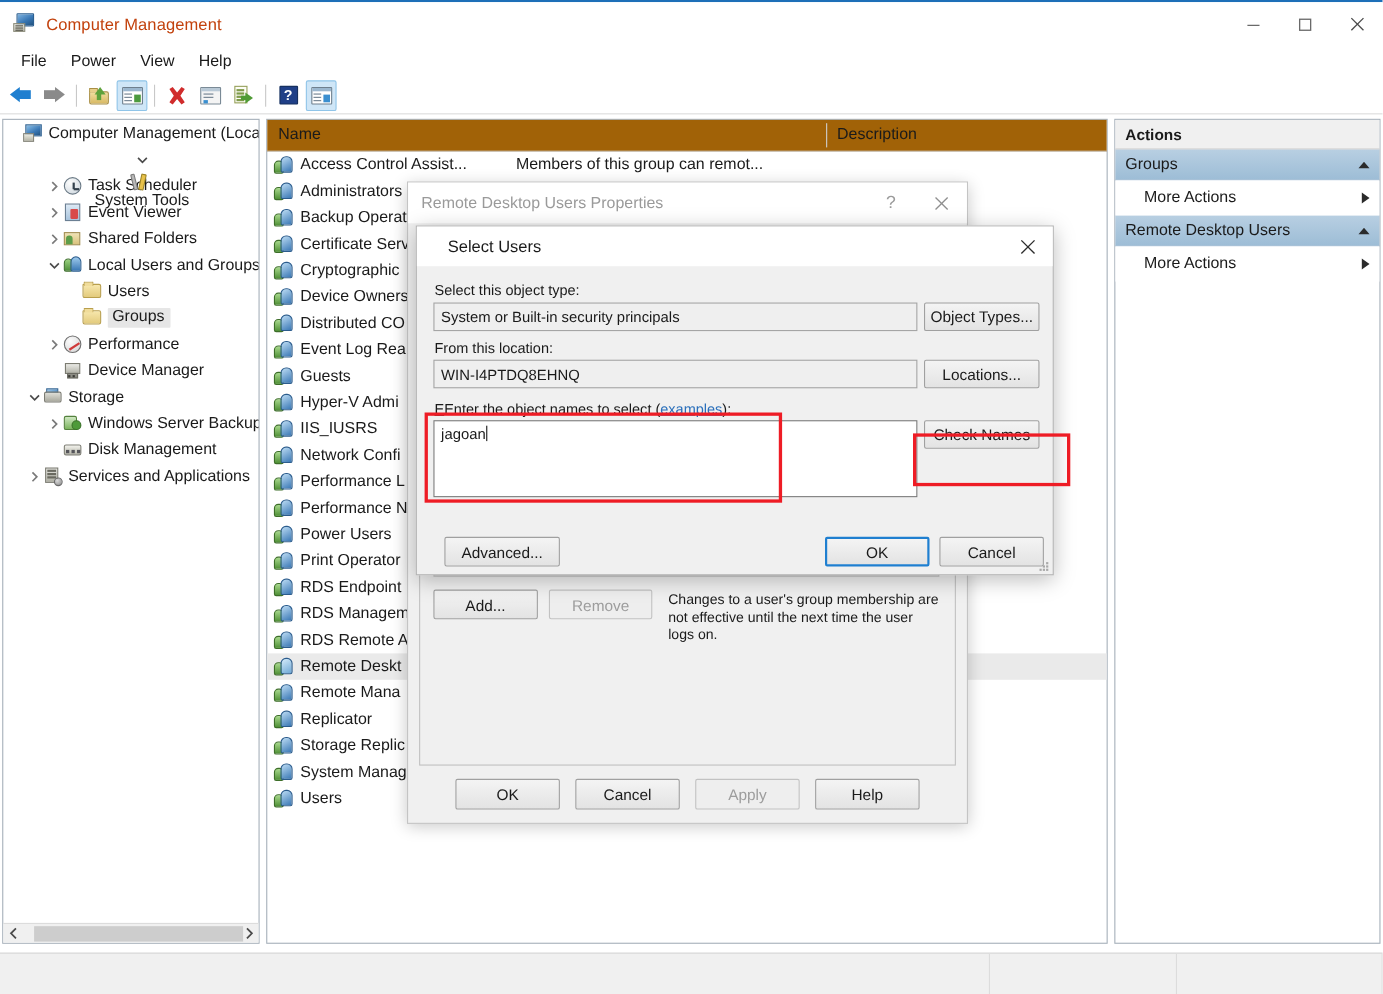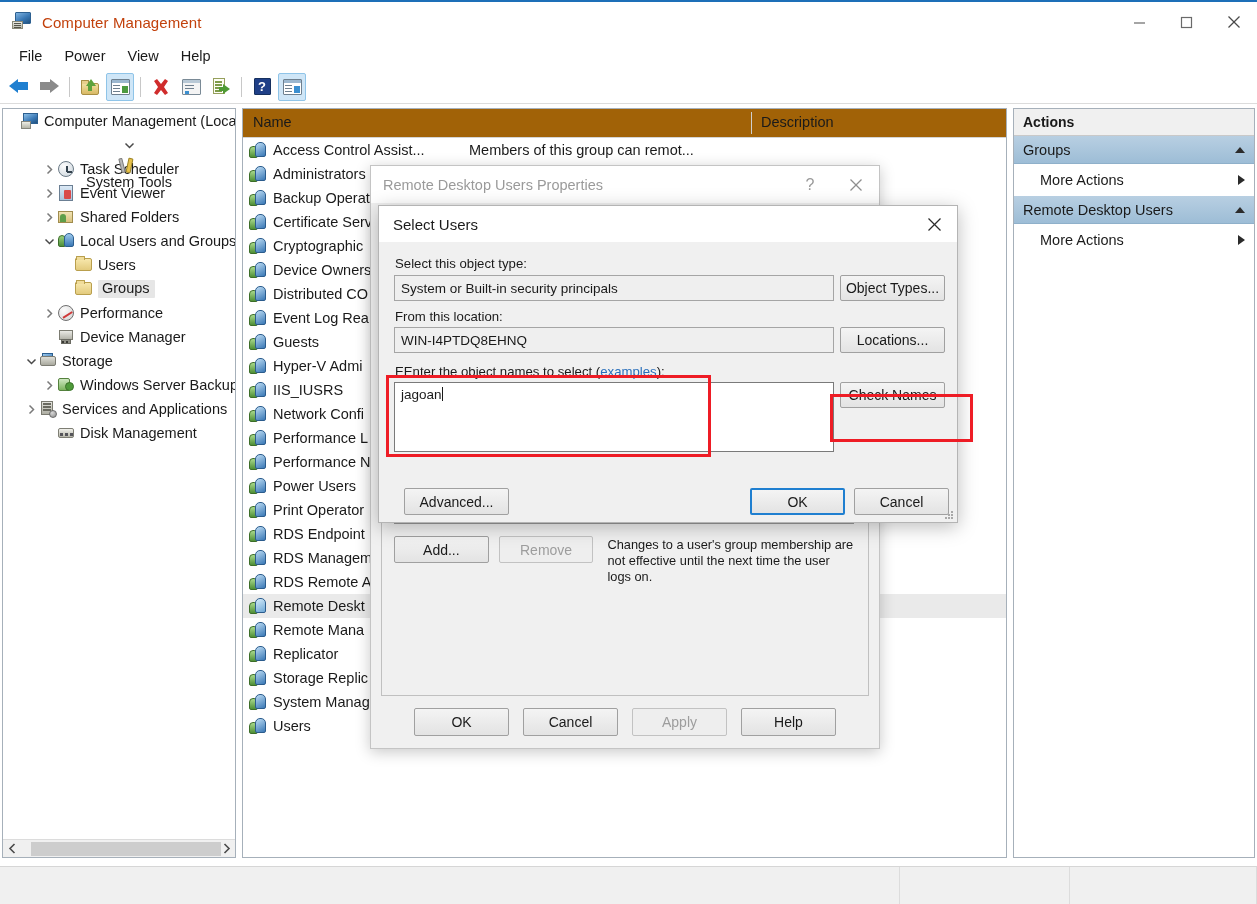--- a/index.html
+++ b/index.html
@@ -283,21 +283,21 @@
   .btn.disabled { color:#9d9d9d; background:#eeeeee; border-color:#c2c2c2; }
   .btn.default { border: 2px solid #1f7fd0; }
 
   
   .dlg-sel {
     position: absolute; left: 378px; top: 203px; width: 580px; height: 318px;
     background: #f0f0f0; border: 1px solid #b4b4b4;
     box-shadow: 0 4px 18px rgba(0,0,0,0.26);
   }
   .dlg-sel .tbar { height: 36px; background:#ffffff; display:flex; align-items:center; }
-  .dlg-sel .tbar .t { flex:1; padding-left: 14px; font-size: 15px; color:#1a1a1a; }
+  .dlg-sel .tbar .t { flex:1; padding-left: 28px; font-size: 15px; color:#1a1a1a; }
   .dlg-sel .tbar .b { width: 46px; height: 36px; display:flex; align-items:center; justify-content:center; color:#3a3a3a; }
   .sel-body { position:absolute; left:0; top:36px; right:0; bottom:0; }
   .lbl { font-size: 13.2px; color:#1a1a1a; }
   .lbl u { text-decoration: underline; }
   .tbox {
     background:#efefef; border:1px solid #a5a5a5; font-size: 13.5px; color:#1a1a1a;
     display:flex; align-items:center; padding-left: 6px;
   }
   .tbox.white { background:#ffffff; }
   .link { color:#2a6fbb; text-decoration: underline; }
@@ -544,44 +544,44 @@
             </svg>
           </div>
           <div class="ticon">
             <div class="i-bkp">
               <div class="a"></div>
               <div class="b"></div>
             </div>
           </div>
           <span class="tlabel">Windows Server Backup</span>
         </div>
+        <div class="trow" style="padding-left: 38px;">
+          <div class="twist"></div>
+          <div class="ticon">
+            <div class="i-disk">
+              <div class="a"></div>
+              <div class="b"></div>
+            </div>
+          </div>
+          <span class="tlabel">Disk Management</span>
+        </div>
         <div class="trow" style="padding-left: 20px;">
           <div class="twist">
             <svg width="11" height="11" viewBox="0 0 11 11">
               <path d="M3.5 1.5 L7.5 5.5 L3.5 9.5" fill="none" stroke="#7a7a7a" stroke-width="1.5"></path>
             </svg>
           </div>
           <div class="ticon">
             <div class="i-svc">
               <div class="a"></div>
               <div class="l"></div>
               <div class="g"></div>
             </div>
           </div>
           <span class="tlabel">Services and Applications</span>
-        </div>
-        <div class="trow" style="padding-left: 38px;">
-          <div class="twist"></div>
-          <div class="ticon">
-            <div class="i-disk">
-              <div class="a"></div>
-              <div class="b"></div>
-            </div>
-          </div>
-          <span class="tlabel">Disk Management</span>
         </div>
       </div>
     <div class="tree-hscroll">
       <div class="hs-btn">
         <svg width="9" height="11" viewBox="0 0 9 11">
             <path d="M6.5 1 L2 5.5 L6.5 10" fill="none" stroke="#4a4a4a" stroke-width="1.6"></path>
           </svg>
       </div>
       <div class="hs-track">
           <div class="hs-thumb"></div>

